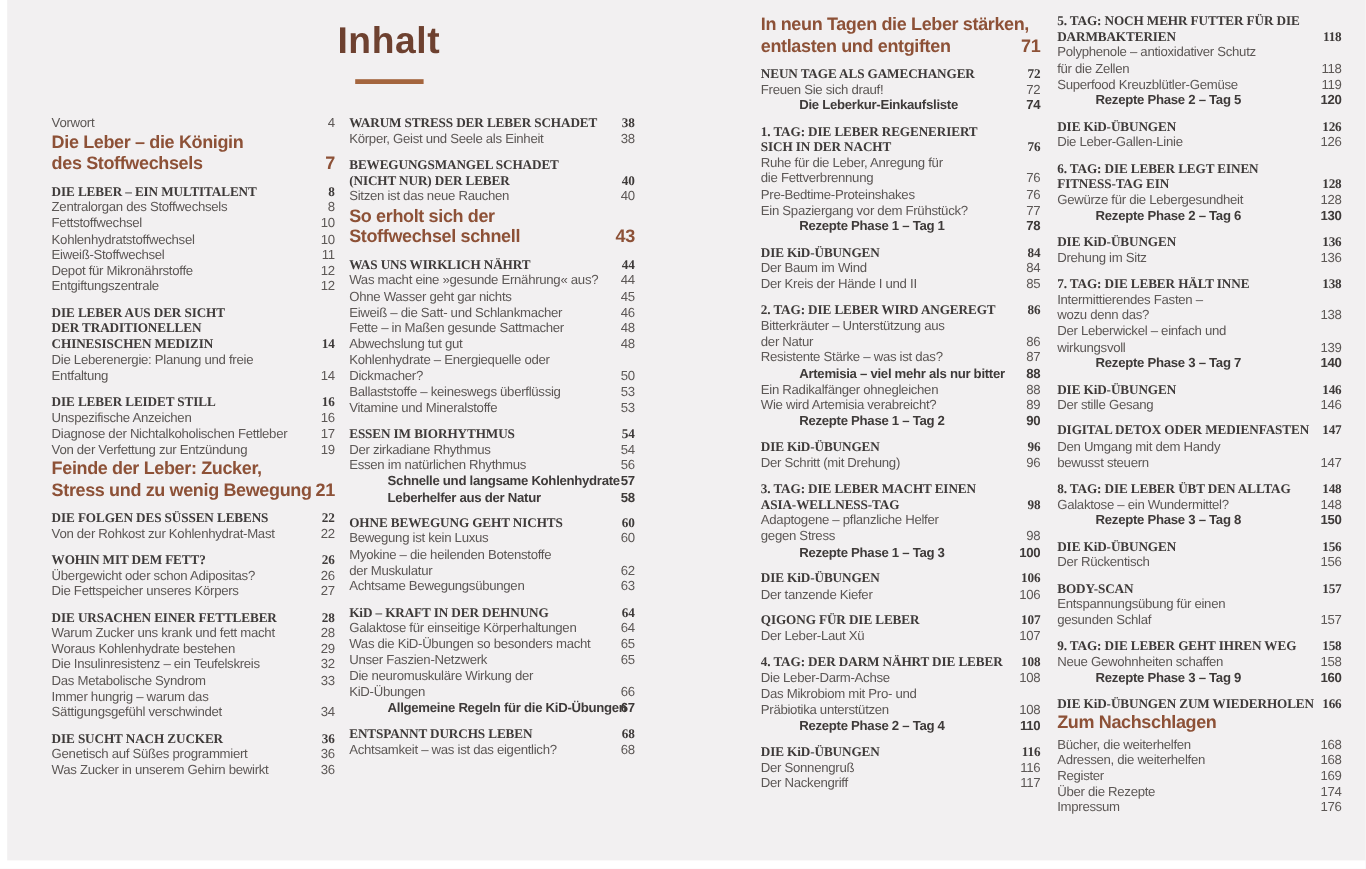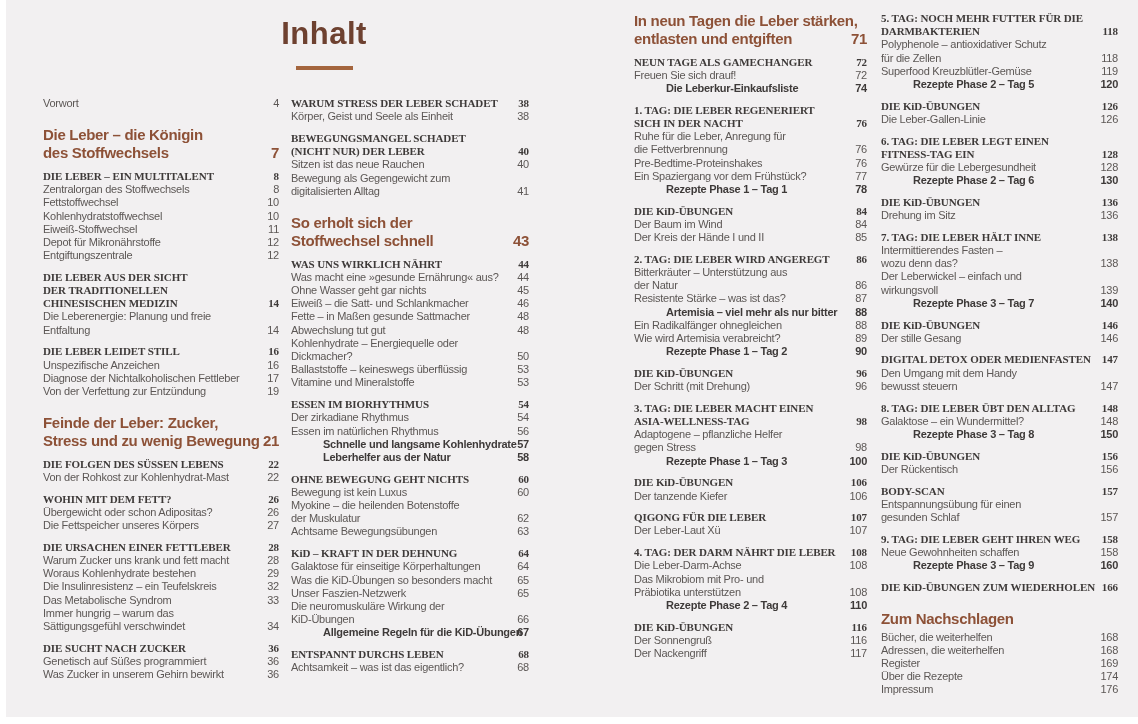--- a/index.html
+++ b/index.html
@@ -30,21 +30,21 @@
   .toc-item .label{display:block;white-space:pre;}
   .toc-item .pagenum{position:absolute;right:0;bottom:0;}
   .toc-item.subbold{font-weight:bold;color:var(--dark,#3e3a39);padding-left:32px;}
   .toc-item.section{
     font-weight:bold;color:var(--dark,#3e3a39);
     margin-top:8.5px;letter-spacing:-0.1px;font-family:Liberation Serif, serif;
   }
   .toc-item.chapter{
     font-weight:bold;color:var(--accent,#8d5137);
     font-size:15px;line-height:17.6px;letter-spacing:-0.3px;
-    margin-top:16px;margin-bottom:3px;
+    margin-top:0;margin-bottom:3px;
   }
   .toc-item:first-child{margin-top:0;}
 </style>
 </head>
 <body>
 
 <div class="sheet">
   <div class="title-wrap">
     <h1 class="title">Inhalt</h1>
     <div class="divider"></div>
@@ -188,25 +188,20 @@
       </div>
       <div class="toc-item section">
         <span class="label">BEWEGUNGSMANGEL SCHADET
 (NICHT NUR) DER LEBER</span>
         <span class="pagenum">40</span>
       </div>
       <div class="toc-item sub">
         <span class="label">Sitzen ist das neue Rauchen</span>
         <span class="pagenum">40</span>
       </div>
-      <div class="toc-item sub">
-        <span class="label">Bewegung als Gegengewicht zum
-digitalisierten Alltag</span>
-        <span class="pagenum">41</span>
-      </div>
       <div class="toc-item chapter">
         <span class="label">So erholt sich der
 Stoffwechsel schnell</span>
         <span class="pagenum">43</span>
       </div>
       <div class="toc-item section">
         <span class="label">WAS UNS WIRKLICH NÄHRT</span>
         <span class="pagenum">44</span>
       </div>
       <div class="toc-item sub">

